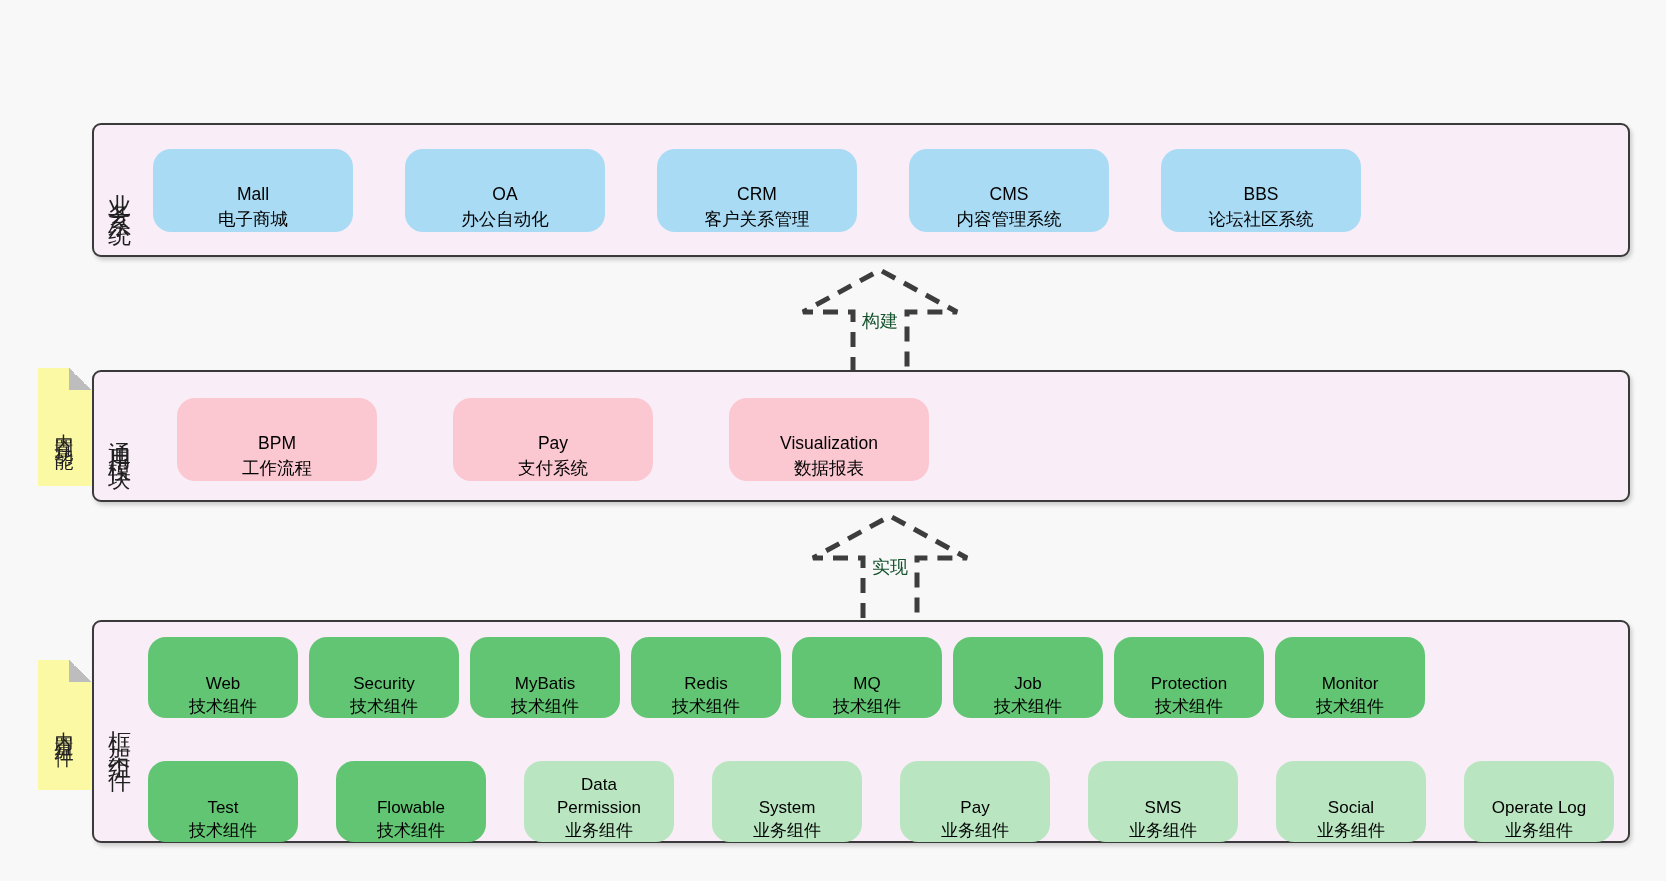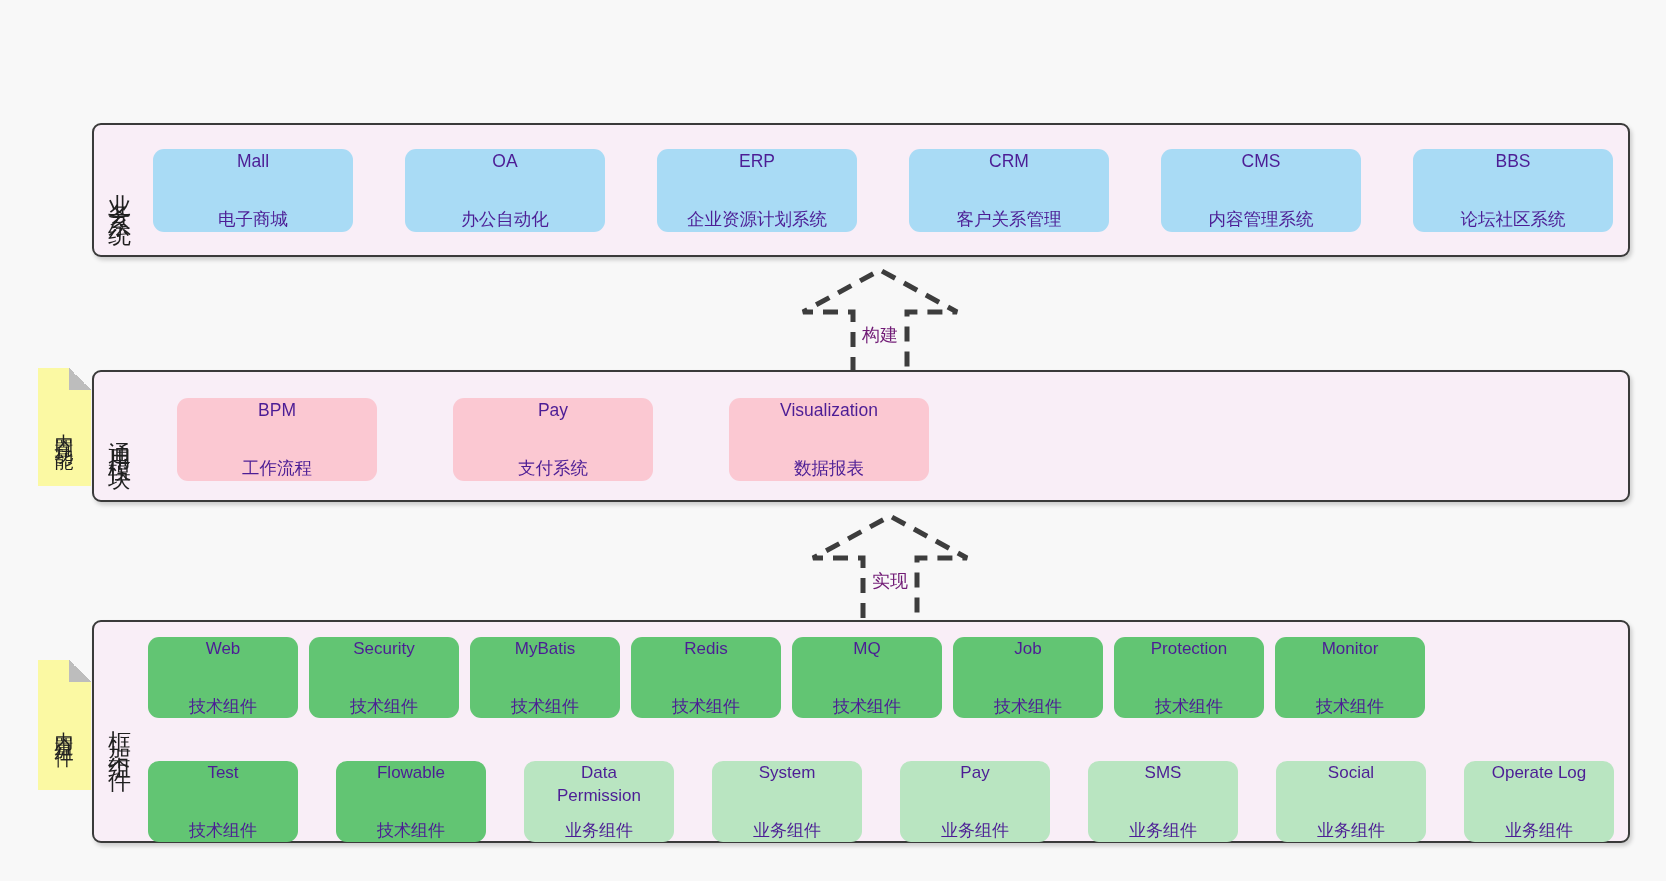--- a/index.html
+++ b/index.html
@@ -30,23 +30,23 @@
 
   .row{position:absolute;display:flex;}
   .row-6{left:59px;gap:52px;}
   #layer-business .row{top:24px;}
   #layer-modules .row{top:26px;}
   .row-8{left:54px;gap:38px;}
   .row-8.r1{top:15px;gap:11px;}
   .row-8.r2{top:139px;}
 
   .box{
-    border-radius:11px;display:flex;flex-direction:column;
-    align-items:center;justify-content:space-between;text-align:center;
-    font-size:17.5px;line-height:25px;color:#4c1d95;
+    border-radius:18px;display:flex;flex-direction:column;
+    align-items:center;justify-content:flex-end;text-align:center;
+    font-size:17.5px;line-height:25px;color:#000000;
   }
   .box-lg{flex:0 0 200px;width:200px;height:83px;}
   .box-sm{flex:0 0 150px;width:150px;height:81px;font-size:17px;line-height:23px;}
   .v-blue{background:#a9dbf5;}
   .v-red{background:#ef6d6e;}
   .v-pink{background:#fbc8d2;margin-left:24px;}
   .v-green{background:#62c573;}
   .v-lightgreen{background:#b9e5c1;}
   .wrap-en{max-width:104px;}
 
@@ -63,43 +63,39 @@
   .note-text{
     writing-mode:vertical-rl;text-orientation:upright;
     font-size:19px;letter-spacing:6px;color:#1f1f1f;line-height:1;padding-top:6px;
   }
 
   .arrow{position:absolute;width:170px;height:110px;}
   #arrow-build{left:795px;top:262px;}
   #arrow-implement{left:805px;top:508px;}
   .arrow svg{position:absolute;left:0;top:0;}
   .arrow-label{
-    position:absolute;left:50%;top:60px;transform:translateX(-50%);
-    background:#f8f8f8;padding:1px 5px;font-size:18px;color:#701a75;
+    position:absolute;left:50%;top:46px;transform:translateX(-50%);
+    background:#f8f8f8;padding:1px 5px;font-size:18px;color:#14532d;
     white-space:nowrap;
     font-family:Liberation Mono, monospace;
   }
 </style>
 </head>
 <body>
 
 <div class="layer" id="layer-business">
   <div class="side-label">业务系统</div>
   <div class="row row-6">
     <div class="box box-lg v-blue">
       <div>Mall</div>
       <div>电子商城</div>
     </div>
     <div class="box box-lg v-blue">
       <div>OA</div>
       <div>办公自动化</div>
-    </div>
-    <div class="box box-lg v-blue">
-      <div>ERP</div>
-      <div>企业资源计划系统</div>
     </div>
     <div class="box box-lg v-blue">
       <div>CRM</div>
       <div>客户关系管理</div>
     </div>
     <div class="box box-lg v-blue">
       <div>CMS</div>
       <div>内容管理系统</div>
     </div>
     <div class="box box-lg v-blue">

